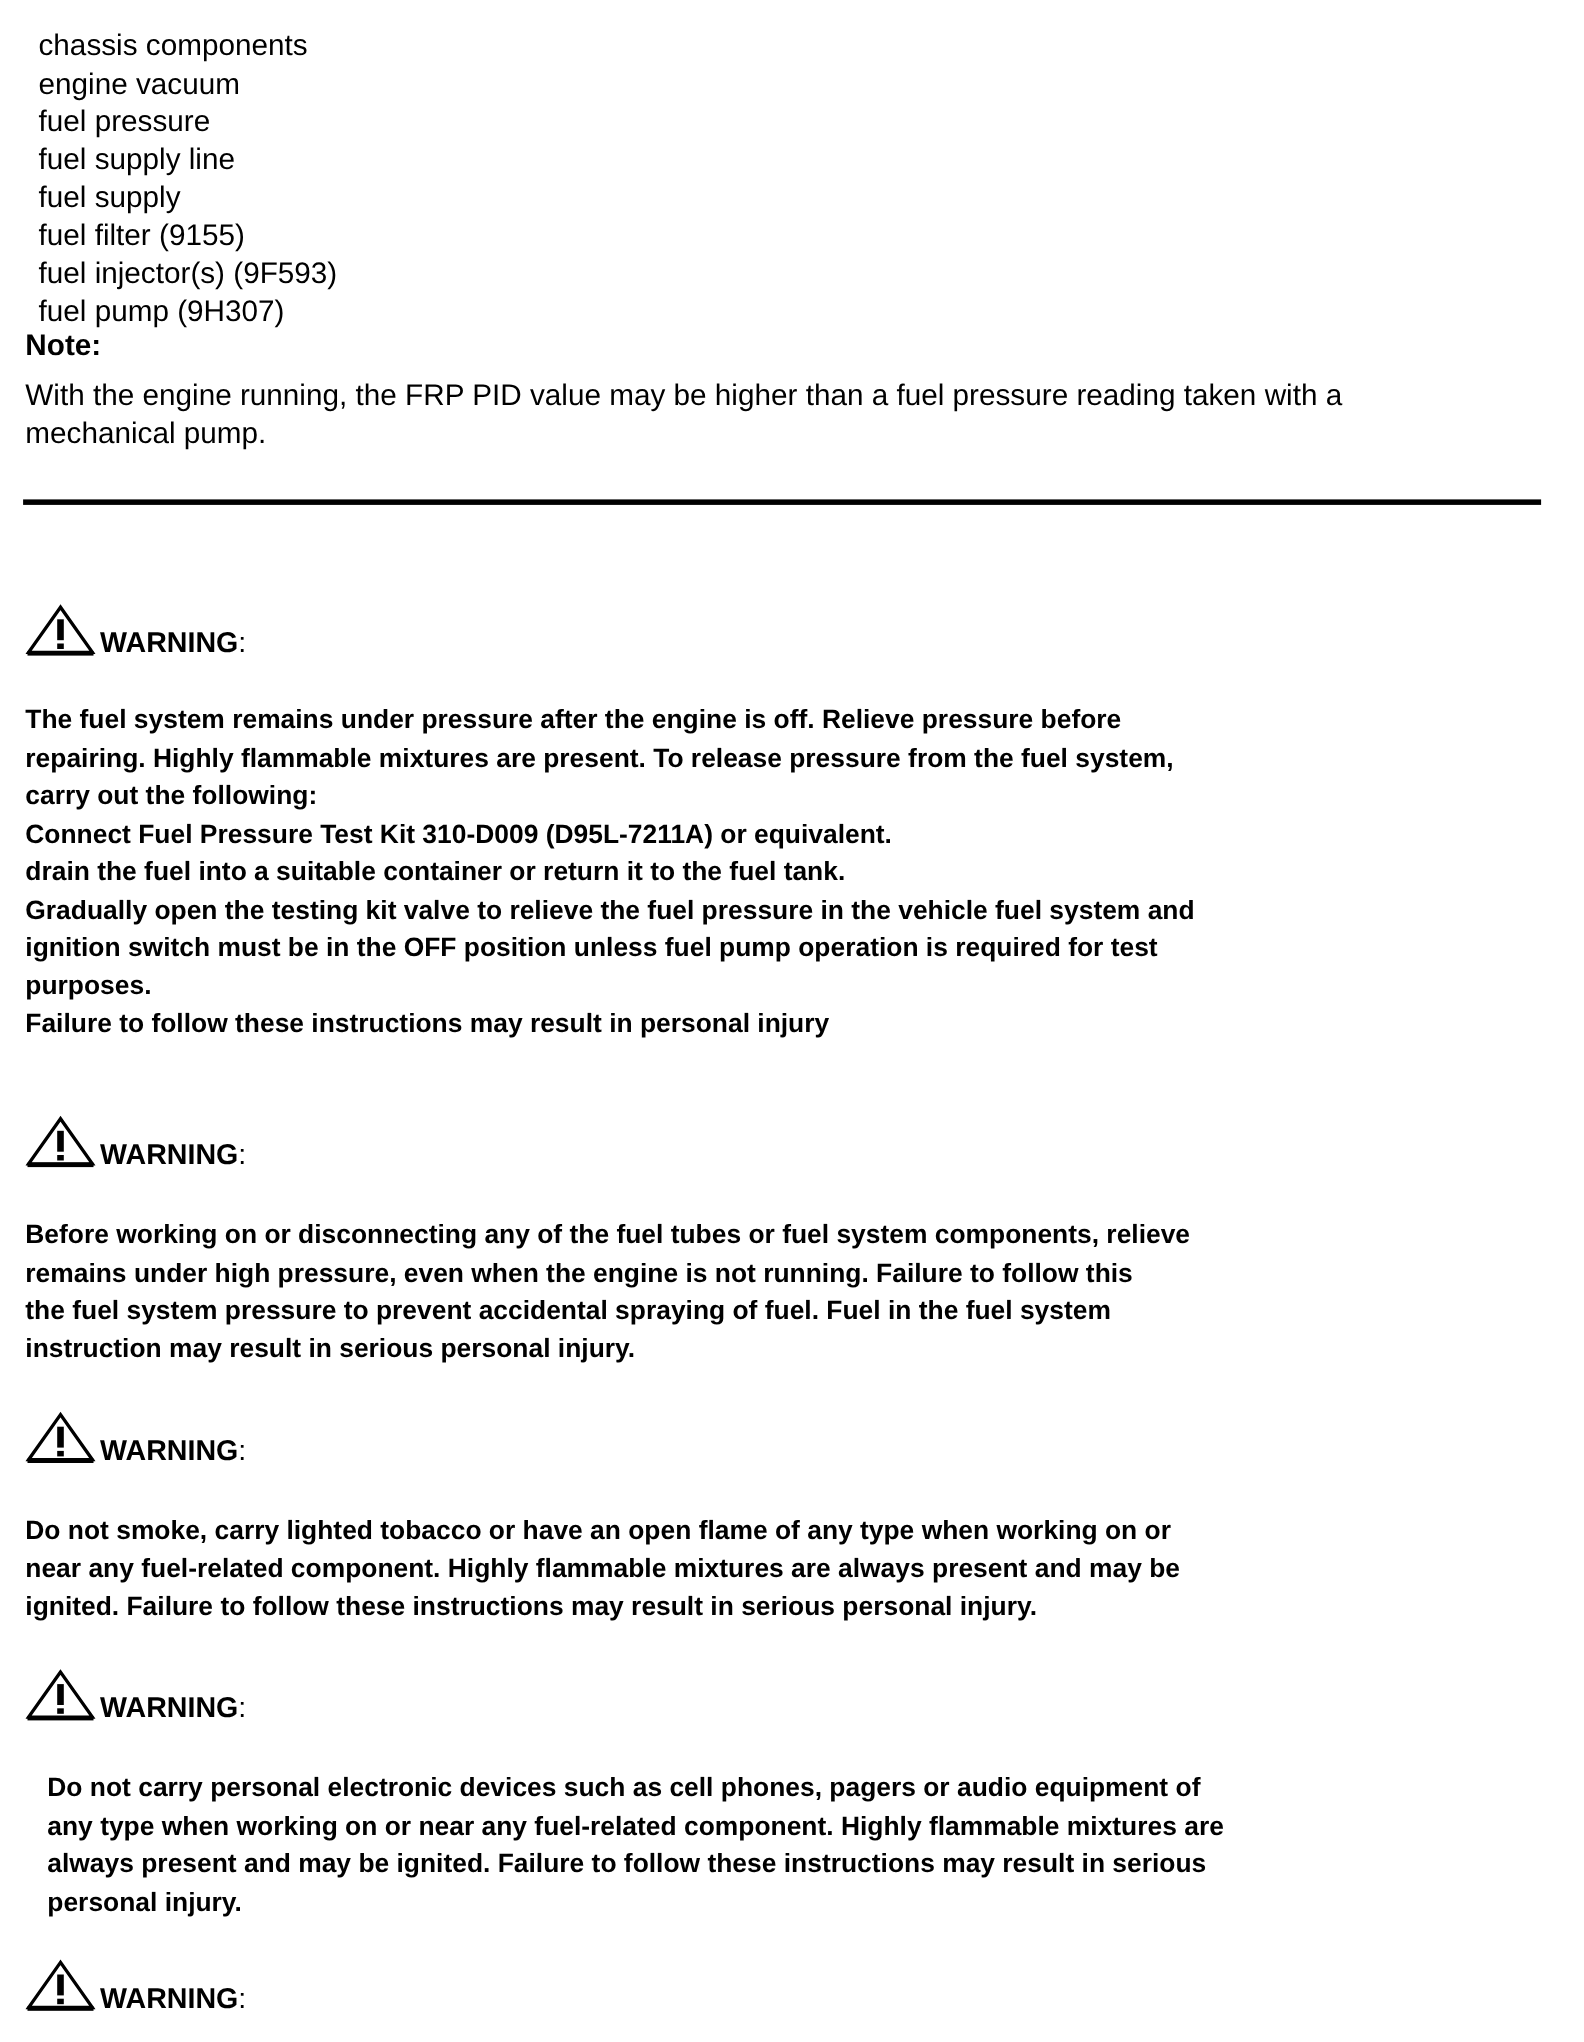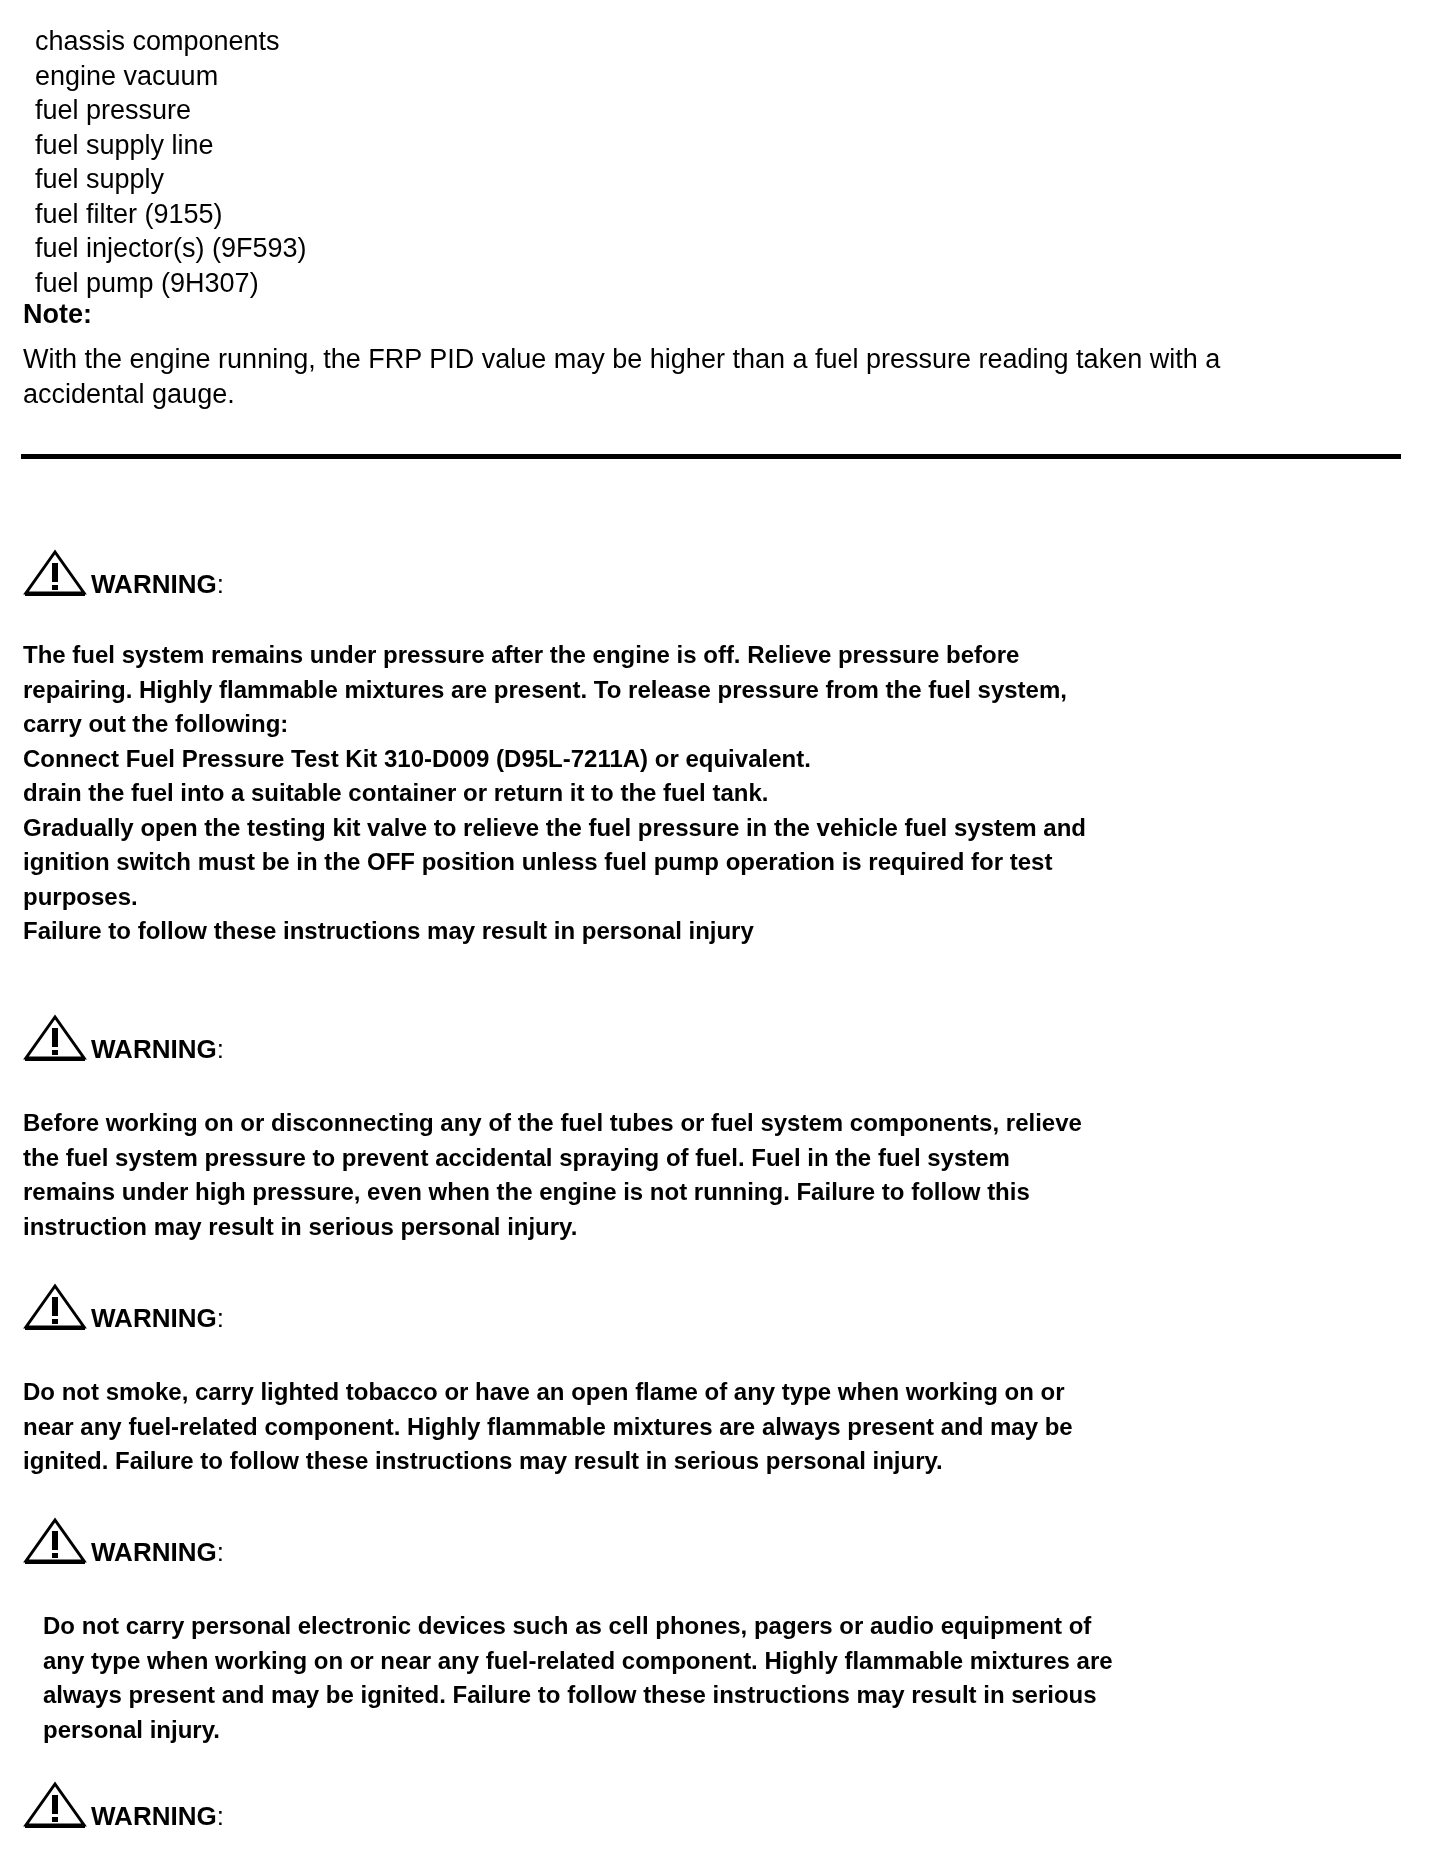--- a/index.html
+++ b/index.html
@@ -31,21 +31,21 @@
   <li>fuel supply line</li>
   <li>fuel supply</li>
   <li>fuel filter (9155)</li>
   <li>fuel injector(s) (9F593)</li>
   <li>fuel pump (9H307)</li>
 </ul>
 
 <div class="note-label">Note:</div>
 <div class="note-text">
   <div>With the engine running, the FRP  PID value may be higher than a fuel pressure reading taken with a</div>
-  <div>accidental gauge.</div>
+  <div>mechanical pump.</div>
 </div>
 
 <div class="rule"></div>
 
 <div class="warning" style="top:549px;">
   <div class="warn-head">
     <svg class="warn-icon" viewBox="0 0 64 48">
       <polygon points="32,3 3,44 61,44" fill="none" stroke="#000" stroke-width="3"></polygon>
       <rect x="2" y="43" width="60" height="4" fill="#000"></rect>
       <rect x="29" y="14" width="6" height="19" fill="#000"></rect>
@@ -71,22 +71,22 @@
     <svg class="warn-icon" viewBox="0 0 64 48">
       <polygon points="32,3 3,44 61,44" fill="none" stroke="#000" stroke-width="3"></polygon>
       <rect x="2" y="43" width="60" height="4" fill="#000"></rect>
       <rect x="29" y="14" width="6" height="19" fill="#000"></rect>
       <rect x="29" y="36" width="6" height="5" fill="#000"></rect>
     </svg>
     <span class="warn-label"><b>WARNING</b><span>:</span></span>
   </div>
   <div class="warn-body" style="top:92px;">
     <div>Before working on or disconnecting any of the fuel tubes or fuel system components, relieve</div>
+    <div>remains under high pressure, even when the engine is not running. Failure to follow this</div>
     <div>the fuel system pressure to prevent accidental spraying of fuel. Fuel in the fuel system</div>
-    <div>remains under high pressure, even when the engine is not running. Failure to follow this</div>
     <div>instruction may result in serious personal injury.</div>
   </div>
 </div>
 
 <div class="warning" style="top:1283px;">
   <div class="warn-head">
     <svg class="warn-icon" viewBox="0 0 64 48">
       <polygon points="32,3 3,44 61,44" fill="none" stroke="#000" stroke-width="3"></polygon>
       <rect x="2" y="43" width="60" height="4" fill="#000"></rect>
       <rect x="29" y="14" width="6" height="19" fill="#000"></rect>

